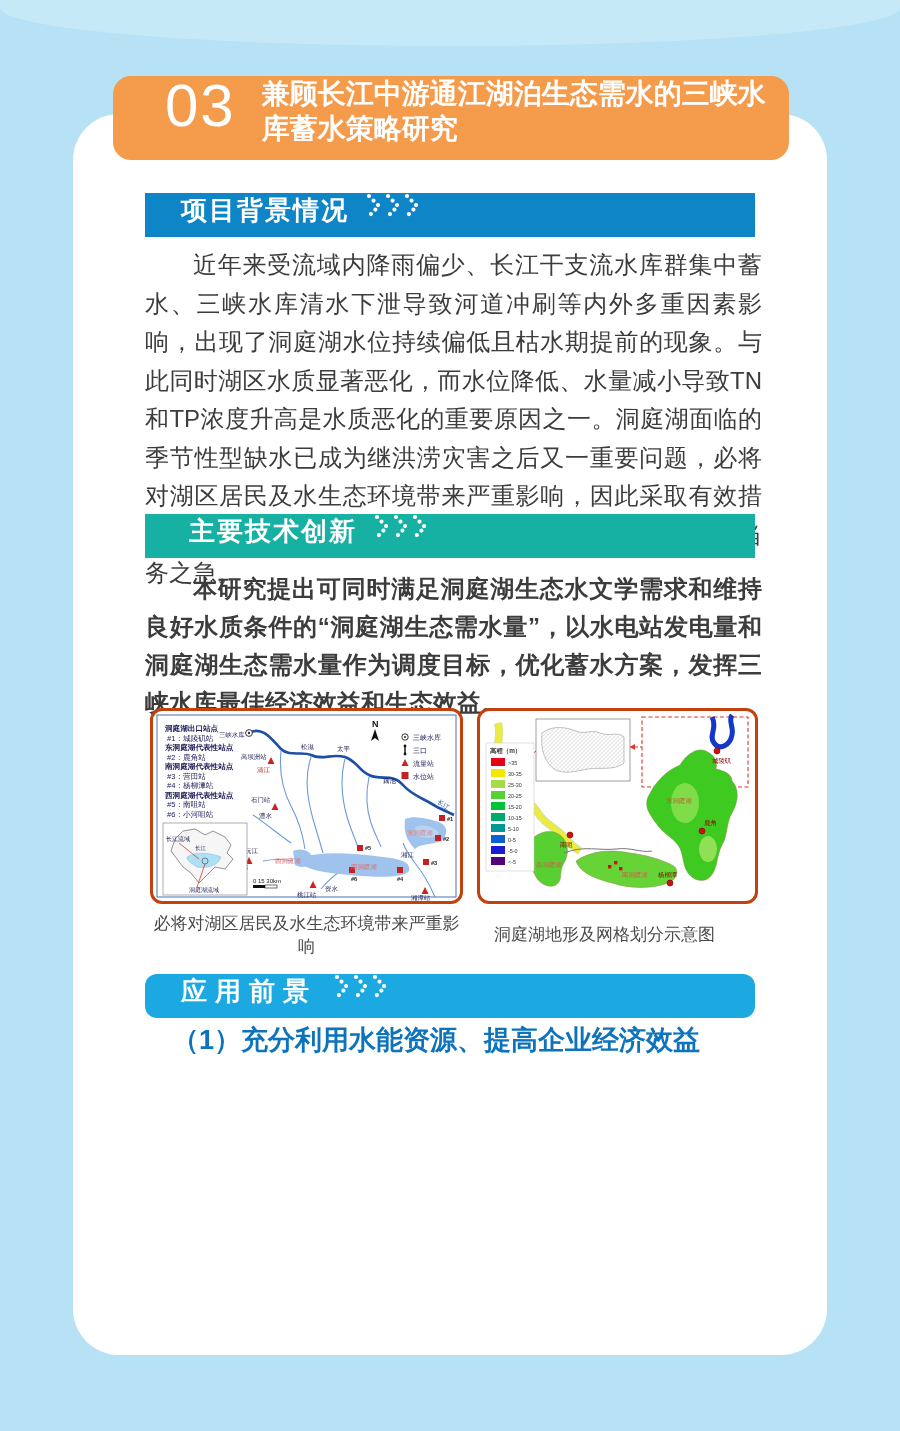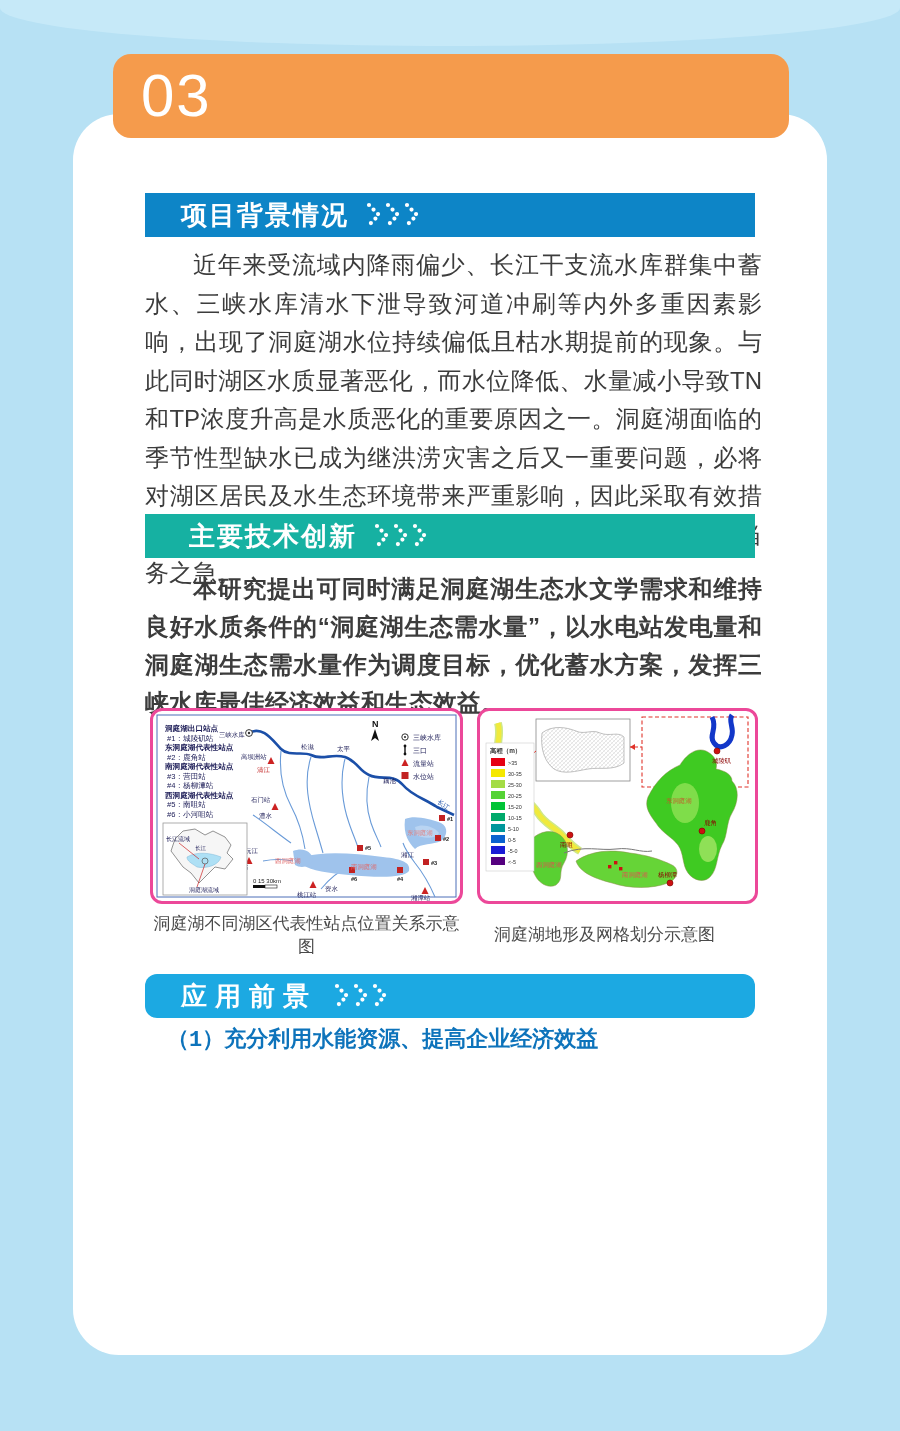--- a/index.html
+++ b/index.html
@@ -4,63 +4,64 @@
 <style>
   html,body{margin:0;padding:0;}
   body{
     width:900px;height:1431px;position:relative;overflow:hidden;
     background:#b7e1f4;
     font-family:"Liberation Sans","DejaVu Sans",sans-serif;
   }
   .topwave{position:absolute;left:0;top:0;width:900px;height:46px;background:#c6e9f8;border-radius:0 0 60% 60%/0 0 100% 100%;}
   .card{position:absolute;left:73px;top:114px;width:754px;height:1241px;background:#ffffff;border-radius:46px;}
   .orange-header{
-    position:absolute;left:113px;top:54px;width:676px;height:84px;background:#f59b4c;border-radius:18px;
-    display:flex;align-items:center;color:#ffffff;box-sizing:border-box;padding-left:28px;
+    position:absolute;left:113px;top:76px;width:676px;height:84px;background:#f59b4c;border-radius:18px;
+    display:flex;align-items:flex-start;color:#ffffff;box-sizing:border-box;padding-left:52px;
   }
   .orange-header .num{font-size:60px;line-height:60px;font-weight:400;letter-spacing:2px;margin-right:26px;}
   .orange-header .htitle{font-size:28px;font-weight:bold;line-height:35px;width:540px;}
   .bar{
     position:absolute;left:145px;width:610px;height:44px;color:#ffffff;
-    display:flex;align-items:center;box-sizing:border-box;padding-left:36px;
+    display:flex;align-items:flex-start;box-sizing:border-box;padding-left:36px;
     font-size:26px;font-weight:bold;letter-spacing:2px;
   }
   .bar-1{top:193px;background:#0d85c7;}
   .bar-2{top:514px;background:#16b1a2;padding-left:44px;}
   .bar-3{top:974px;background:#1ca9e2;letter-spacing:8px;border-radius:12px;}
   .bar .chev{margin-left:16px;display:inline-flex;}
   .para{
     position:absolute;left:145px;width:617px;font-size:24px;line-height:38.5px;
     color:#3c3c3c;text-align:justify;text-indent:2em;margin:0;
   }
   .para-1{top:246px;}
   .para-2{top:570px;line-height:38px;font-weight:bold;}
-  .flow{position:absolute;left:145px;top:1024px;width:617px;font-size:22px;line-height:33px;color:#3c3c3c;text-align:justify;font-family:Liberation Mono, monospace;}
+  .flow{position:absolute;left:145px;top:1024px;width:617px;font-size:27px;line-height:33px;color:#3c3c3c;text-align:justify;}
   .flow p{margin:0;}
   .flow .sub{color:#0d73bb;font-weight:bold;text-indent:1em;}
   .flow .body{text-indent:2em;}
   .fig{
     position:absolute;top:708px;height:196px;background:#ffffff;
-    border:3px solid #ec4899;border-radius:12px;box-sizing:border-box;overflow:hidden;
+    border:3px solid #c2410c;border-radius:12px;box-sizing:border-box;overflow:hidden;
   }
   .fig-left{left:150px;width:313px;}
   .fig-right{left:477px;width:281px;}
   .fig svg{display:block;width:100%;height:100%;}
   .cap{position:absolute;top:912px;font-size:17px;color:#4a4a4a;text-align:center;}
   .cap-left{left:150px;width:313px;}
   .cap-right{left:464px;width:281px;margin-top:11px;}
 </style>
 </head>
 <body>
 
 <div class="topwave"></div>
 <div class="card"></div>
 
 <div class="orange-header">
   <div class="num">03</div>
+  <div class="htitle">兼顾长江中游通江湖泊生态需水的三峡水库蓄水策略研究</div>
 </div>
 
 <div class="bar bar-1">
   <span>项目背景情况</span>
   <span class="chev">
     <svg width="64" height="26" viewBox="0 0 64 26">
       <g fill="none" stroke="#ffffff" stroke-width="4.2" stroke-linecap="round" stroke-dasharray="0 6.4">
         <path d="M4,3 L14,13 L4,23"></path>
           <path d="M23,3 L33,13 L23,23"></path>
           <path d="M42,3 L52,13 L42,23"></path>
@@ -290,21 +291,21 @@
       <text x="186" y="92" fill="#c2592a">东洞庭湖</text>
       <text x="224" y="114" fill="#8b0000">鹿角</text>
       <text x="56" y="156" fill="#e05050">西洞庭湖</text>
       <text x="142" y="166" fill="#e05050">南洞庭湖</text>
       <text x="80" y="136" fill="#8b0000">南咀</text>
       <text x="178" y="166" fill="#8b0000">杨柳潭</text>
     </g>
   </svg>
 </div>
 
-<div class="cap cap-left">洞庭湖不同湖区代表性站点位置关系示意图</div>
+<div class="cap cap-left">必将对湖区居民及水生态环境带来严重影响</div>
 <div class="cap cap-right">洞庭湖地形及网格划分示意图</div>
 
 <div class="bar bar-3">
   <span>应用前景</span>
   <span class="chev">
     <svg width="64" height="26" viewBox="0 0 64 26">
       <g fill="none" stroke="#ffffff" stroke-width="4.2" stroke-linecap="round" stroke-dasharray="0 6.4">
         <path d="M4,3 L14,13 L4,23"></path>
           <path d="M23,3 L33,13 L23,23"></path>
           <path d="M42,3 L52,13 L42,23"></path>

